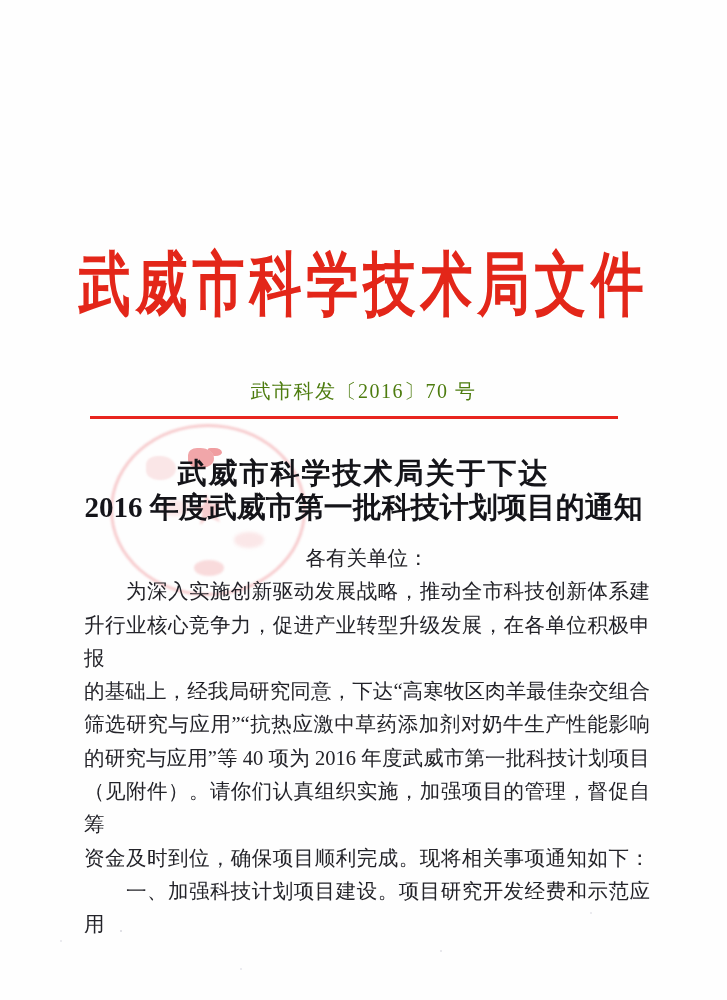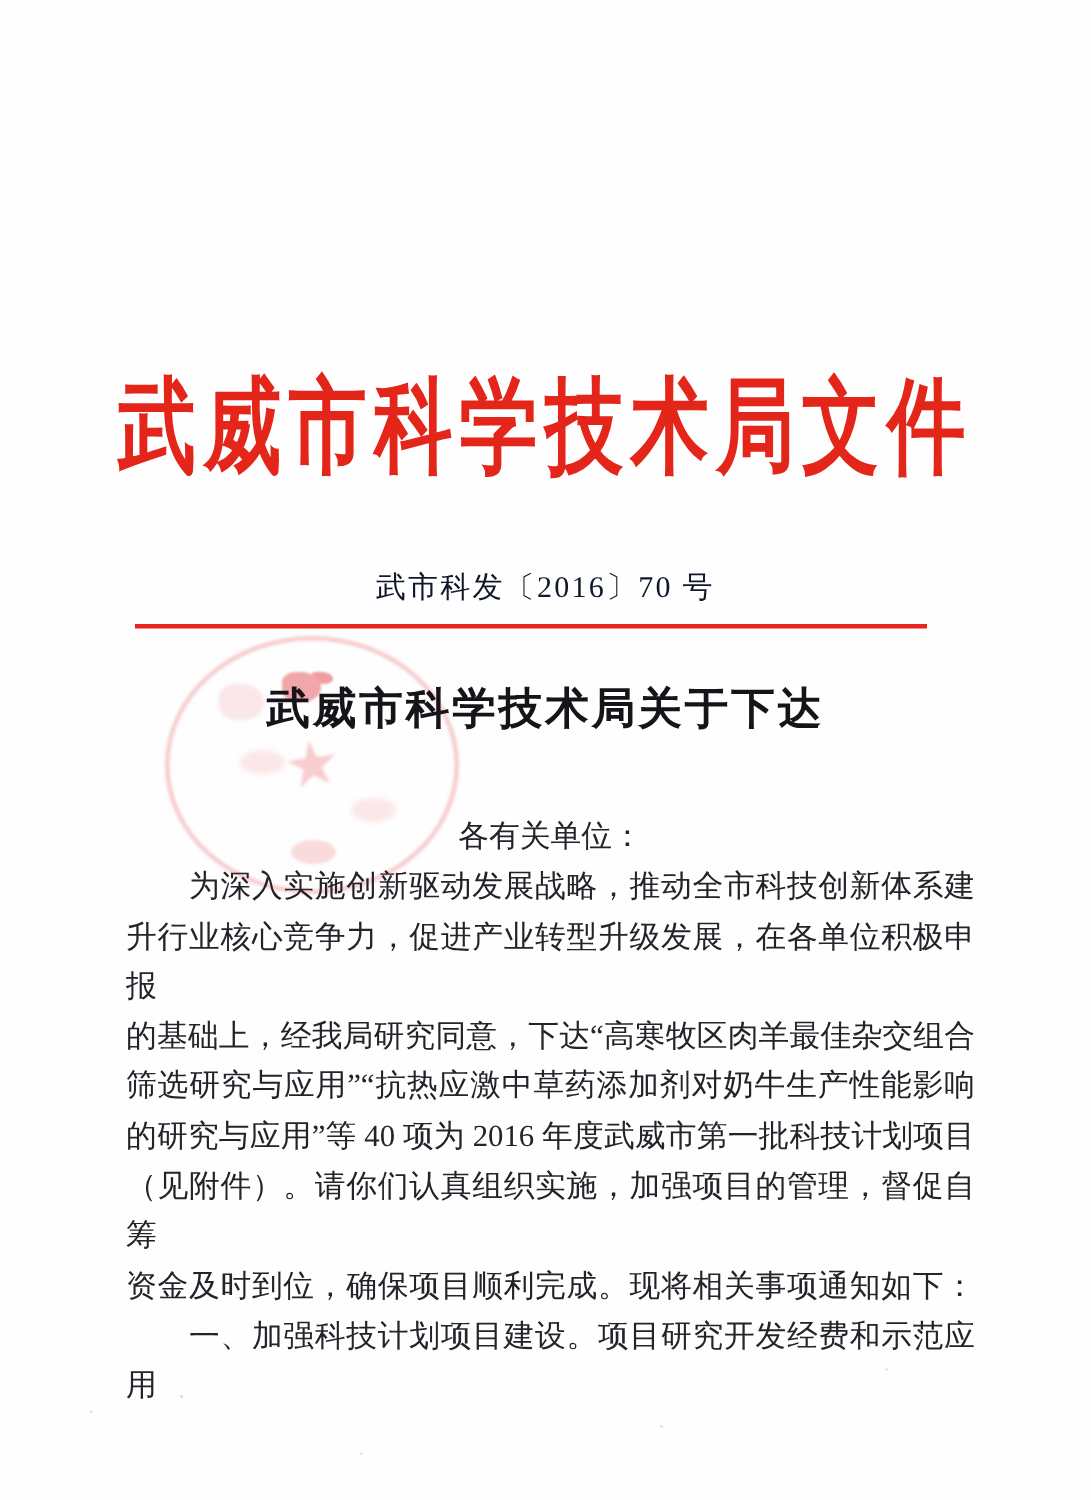--- a/index.html
+++ b/index.html
@@ -15,21 +15,21 @@
   .banner {
     position:absolute; top:238px; left:0; right:0;
     text-align:center; white-space:nowrap;
     font-size:52px; font-weight:bold; letter-spacing:5px;
     transform:scaleY(1.34); transform-origin:top center;
   }
 
   
   .docnum {
     position:absolute; top:378px; left:0; right:0;
-    text-align:center; font-size:20px; letter-spacing:1.5px; color:#0f172a;
+    text-align:center; font-size:20px; letter-spacing:1.5px; color:#4d7c0f;
   }
 
   
   .redline {
     position:absolute; top:416px; left:90px; width:528px; height:3px;
   }
 
   
   .stamp { position:absolute; left:110px; top:424px; width:196px; height:172px; pointer-events:none; }
   .stamp-ring {
@@ -94,20 +94,21 @@
 
   <div class="stamp">
     <div class="stamp-ring"></div>
     <div class="stamp-star">★</div>
     <div class="stamp-blot1"></div>
     <div class="stamp-blot2"></div>
   </div>
 
   <div class="title">
     <div class="t1">武威市科学技术局关于下达</div>
+    <div class="t2">2016 年度武威市第一批科技计划项目的通知</div>
   </div>
 
   <div class="body-text">
     <div class="salutation">各有关单位：</div>
     <div>
         <div class="pline">　　为深入实施创新驱动发展战略，推动全市科技创新体系建</div>
         <div class="pline">升行业核心竞争力，促进产业转型升级发展，在各单位积极申报</div>
         <div class="pline">的基础上，经我局研究同意，下达“高寒牧区肉羊最佳杂交组合</div>
         <div class="pline">筛选研究与应用”“抗热应激中草药添加剂对奶牛生产性能影响</div>
         <div class="pline">的研究与应用”等 40 项为 2016 年度武威市第一批科技计划项目</div>

